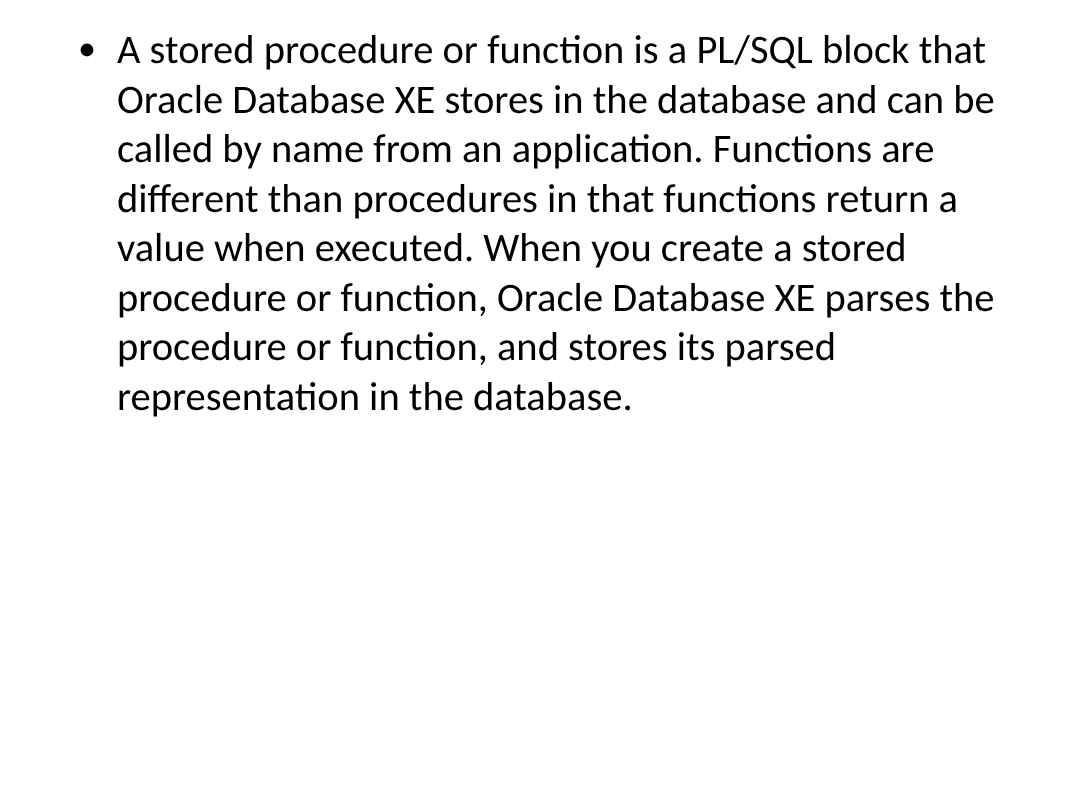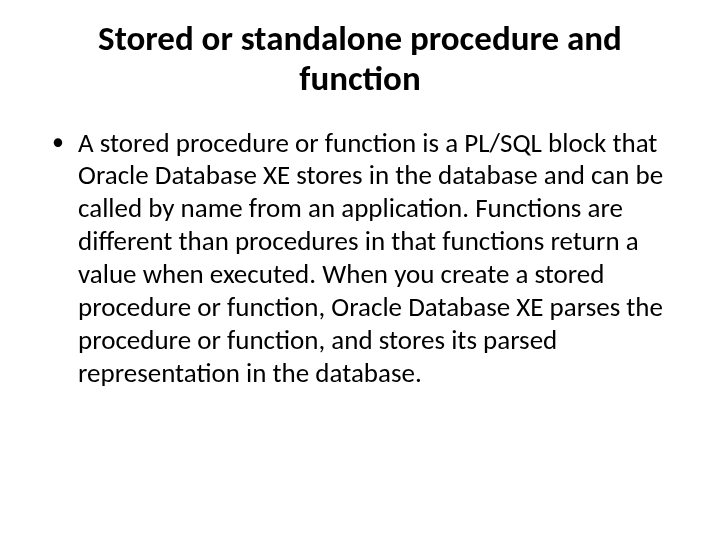--- a/index.html
+++ b/index.html
@@ -42,17 +42,16 @@
     position: absolute;
     left: -26px;
     top: 0;
     font-size: 24px;
   }
 </style>
 </head>
 <body>
 
 <div class="slide">
-  <h1 class="title">Stored or standalone procedure and function</h1>
   <ul class="body-list">
     <li>A stored procedure or function is a PL/SQL block that Oracle Database XE stores in the database and can be called by name from an application. Functions are different than procedures in that functions return a value when executed. When you create a stored procedure or function, Oracle Database XE parses the procedure or function, and stores its parsed representation in the database.</li>
   </ul>
 </div>
 
 </body></html>

